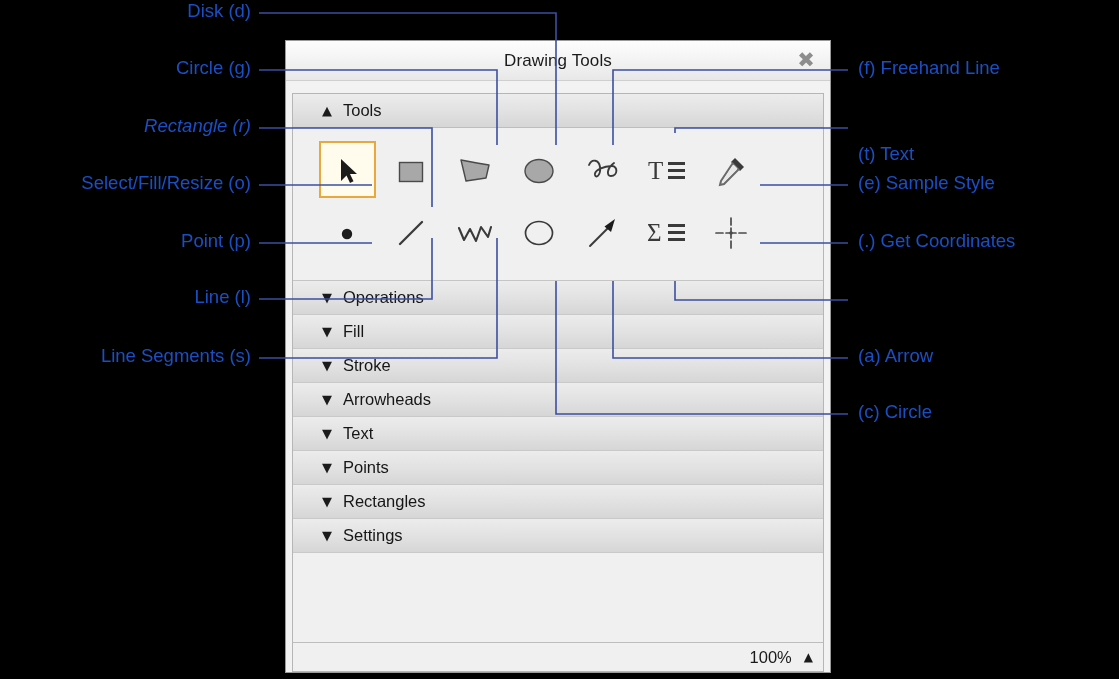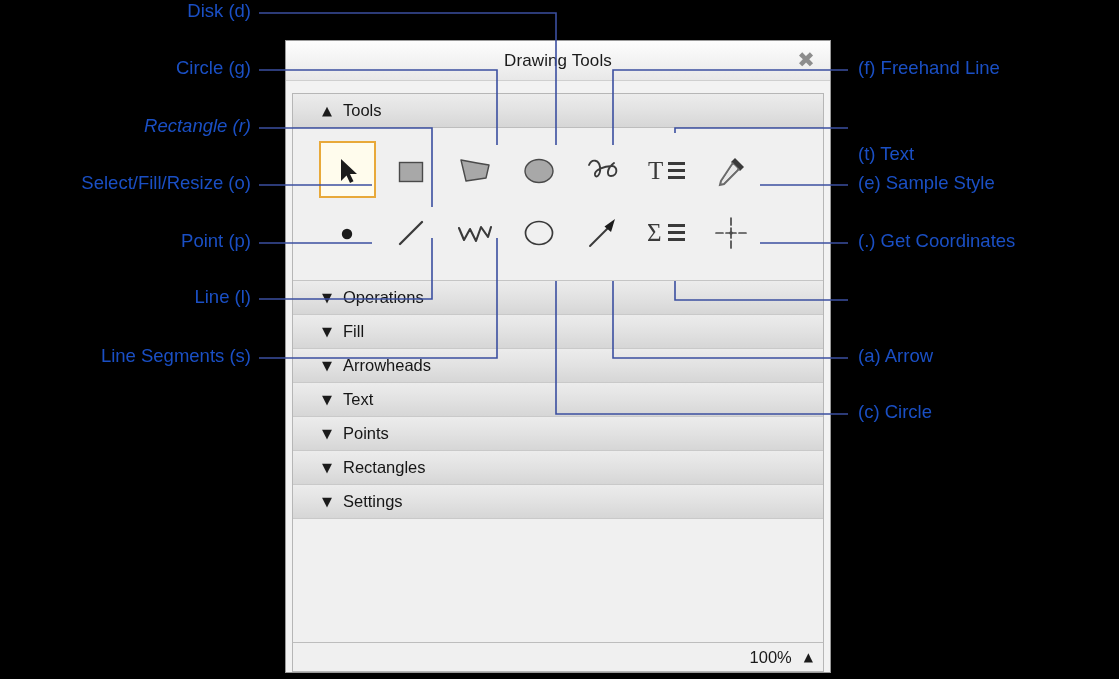--- a/index.html
+++ b/index.html
@@ -273,20 +273,24 @@
       </div>
 
       <div class="section-list">
           <div class="section-header">
             <span class="chev">▼</span>
             <span>Operations</span>
           </div>
           <div class="section-header">
             <span class="chev">▼</span>
             <span>Fill</span>
+          </div>
+          <div class="section-header">
+            <span class="chev">▼</span>
+            <span>Stroke</span>
           </div>
           <div class="section-header">
             <span class="chev">▼</span>
             <span>Arrowheads</span>
           </div>
           <div class="section-header">
             <span class="chev">▼</span>
             <span>Text</span>
           </div>
           <div class="section-header">

